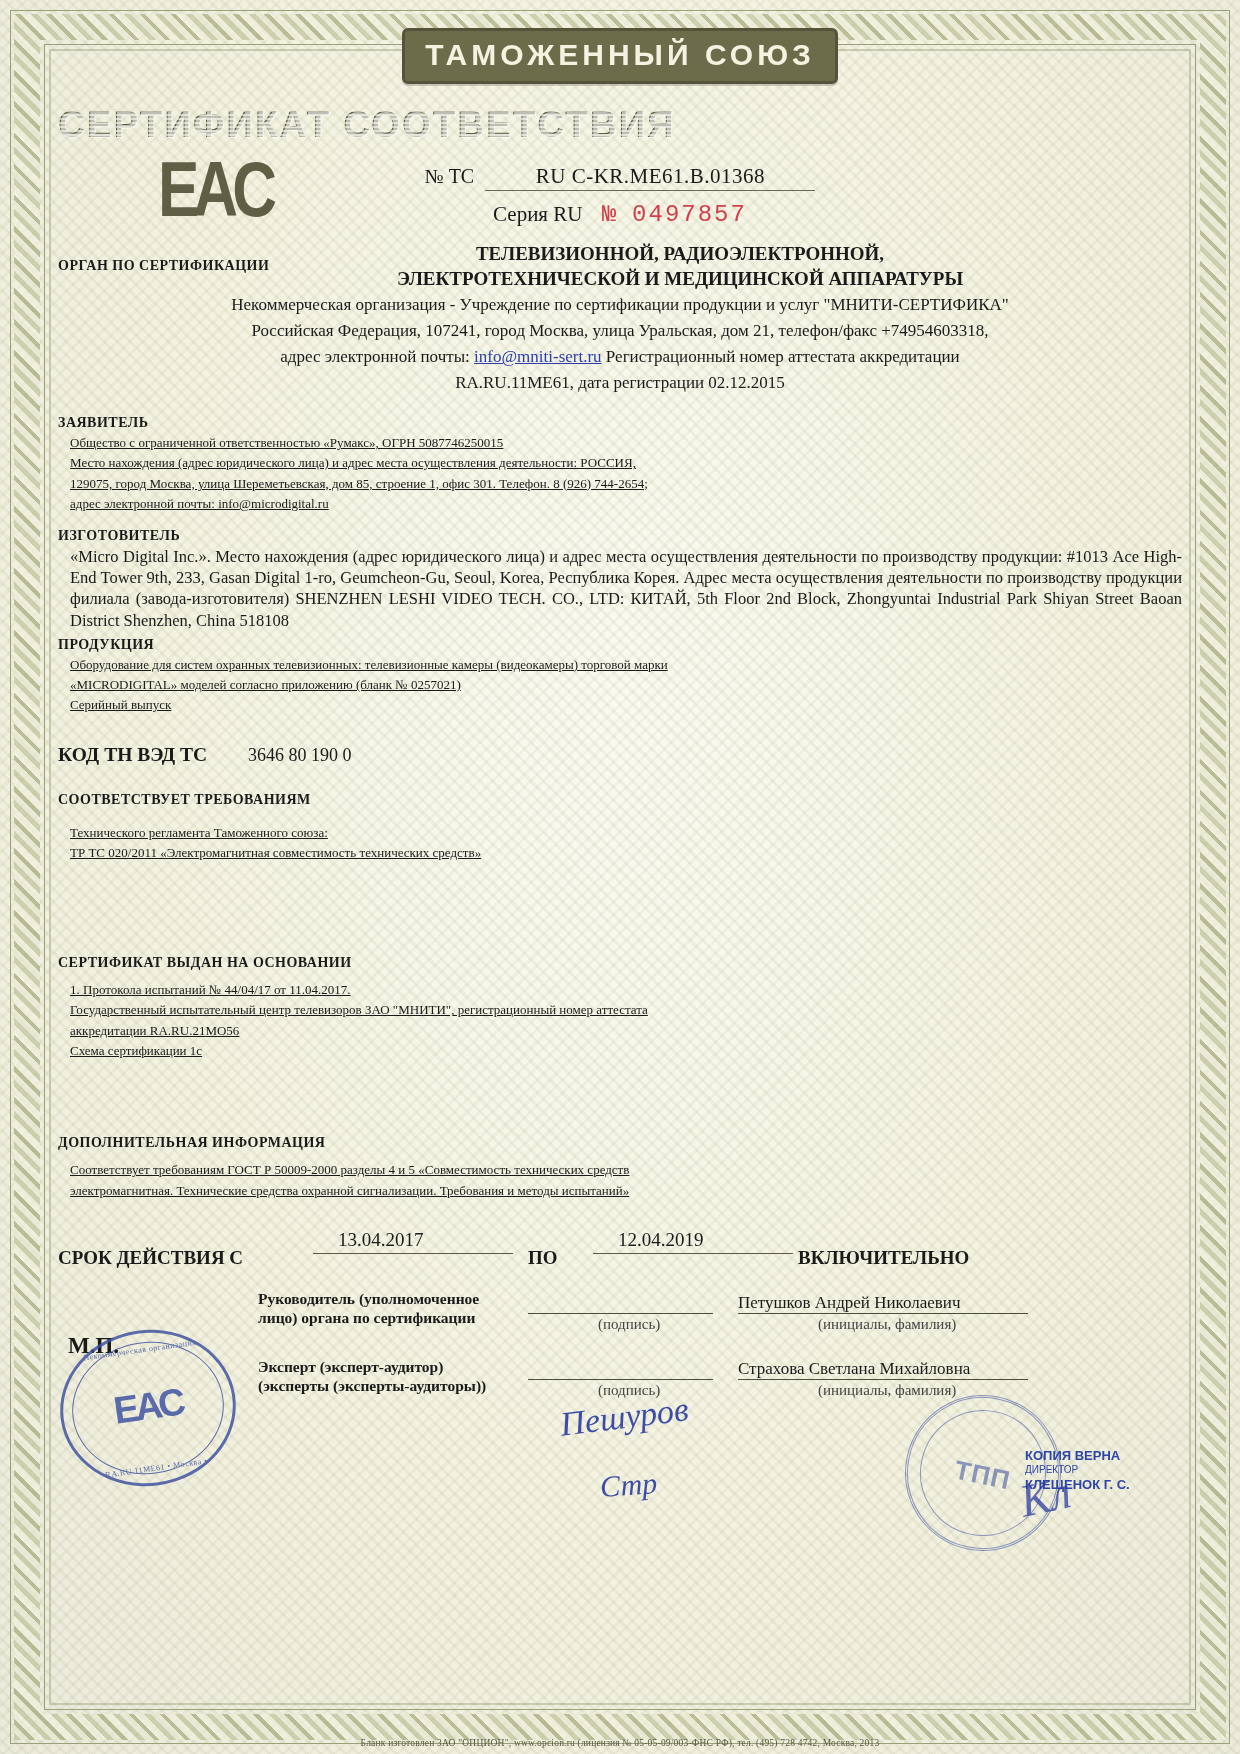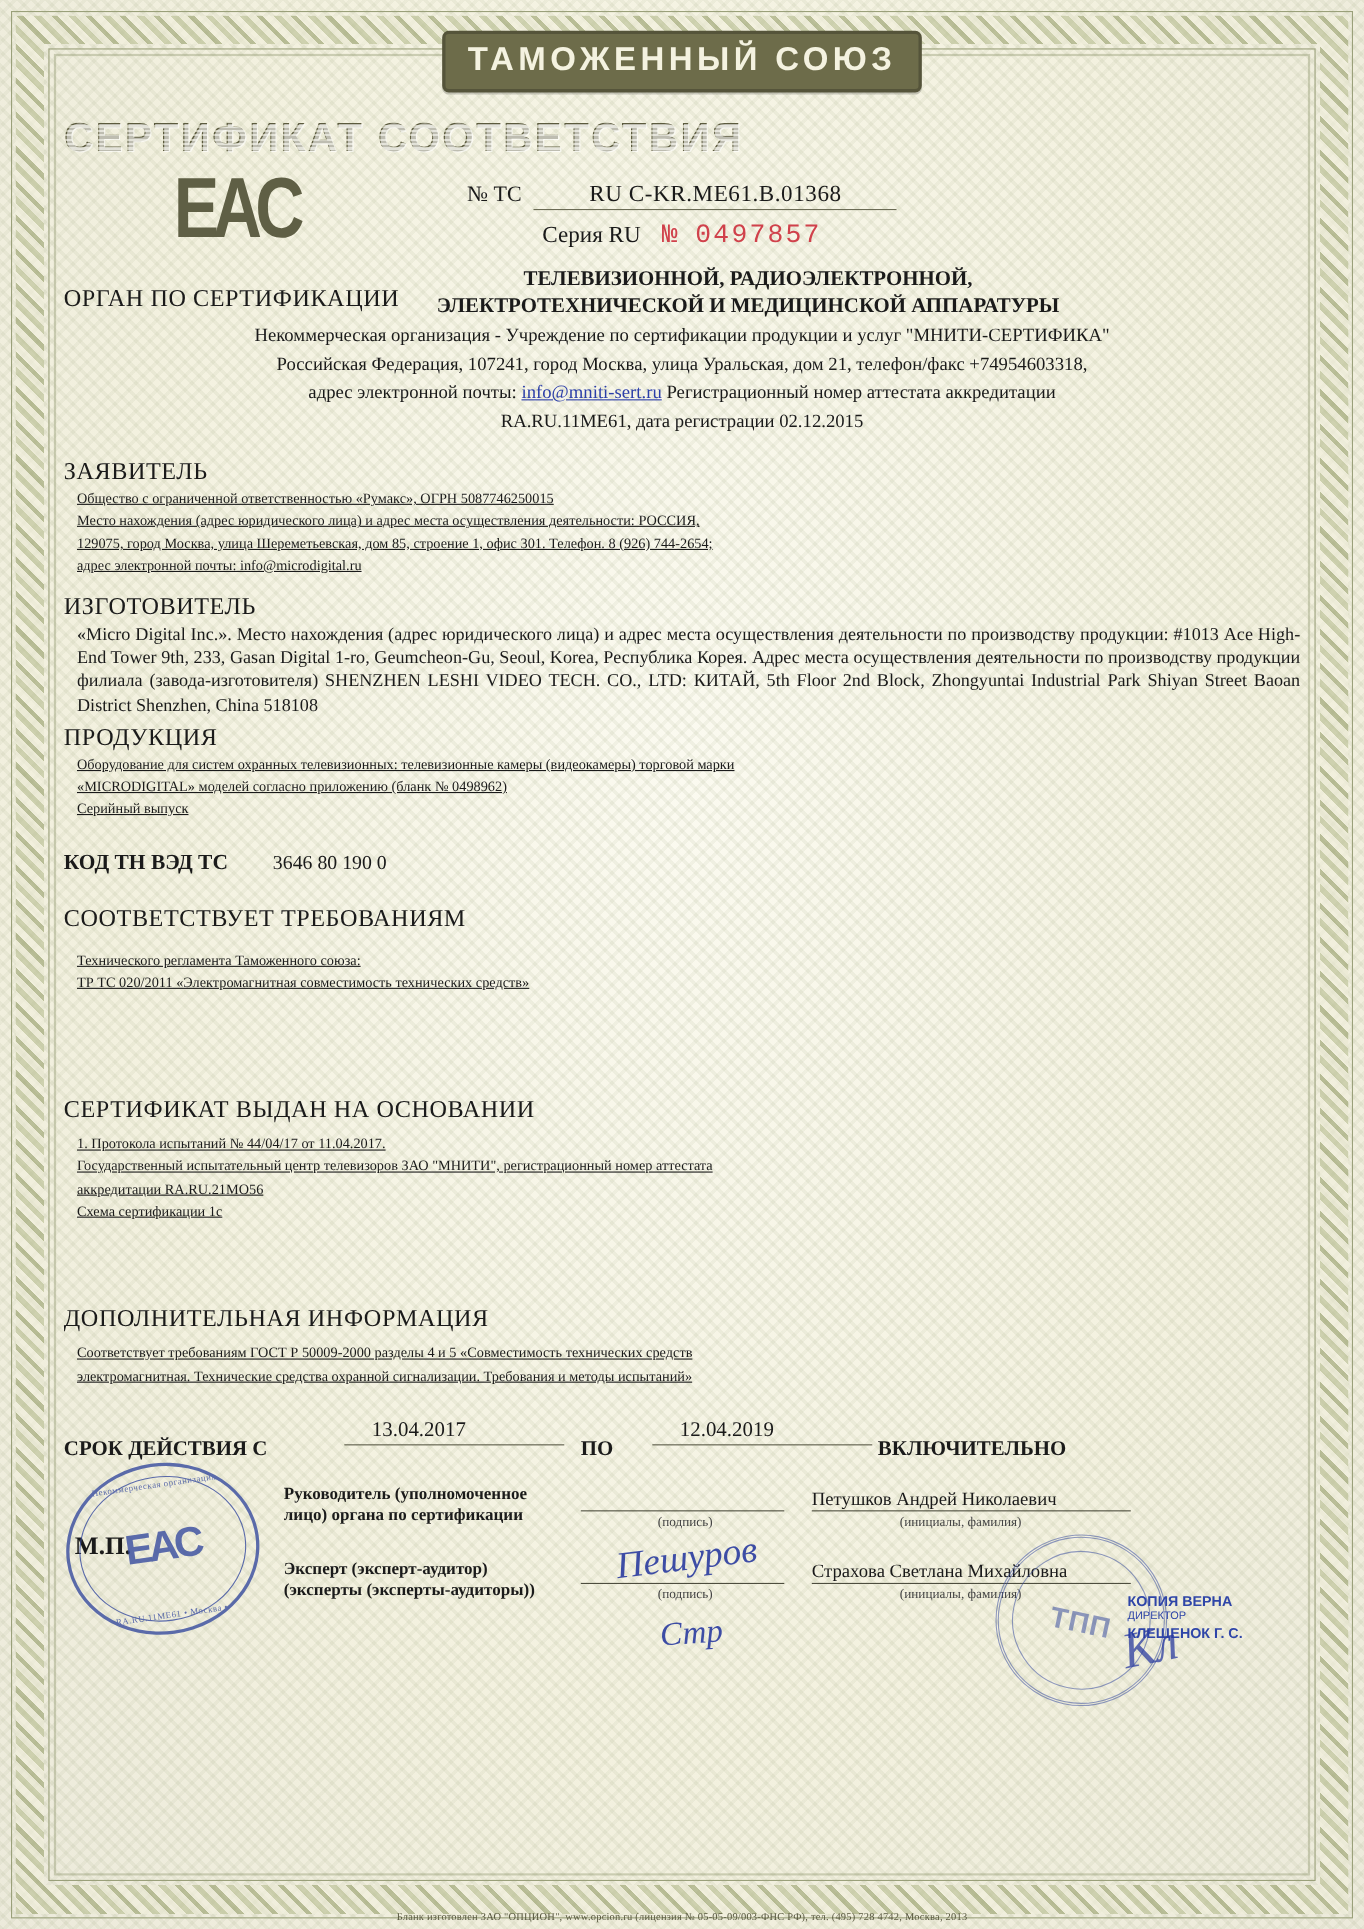--- a/index.html
+++ b/index.html
@@ -95,21 +95,21 @@
     text-align:center;margin-top:10px;font-size:21px;
   }
   .series-row .red{
     color:#d0414b;font-family:"Liberation Mono", monospace;
     font-size:24px;letter-spacing:2px;margin-left:14px;
   }
 
   
   .sec-head{
     font-family:"Liberation Serif", serif;
-    font-weight:normal;font-size:22px;letter-spacing:.5px;
+    font-weight:bold;font-size:14px;letter-spacing:.5px;
     margin-top:16px;
   }
   p.body{
     font-size:13px;line-height:1.33;margin:3px 0 0 12px;text-decoration:underline;
   }
   .org-title{
     text-align:center;font-weight:bold;font-size:19px;line-height:1.3;
     margin-left:120px;
   }
   .org-lines{
@@ -130,21 +130,21 @@
   .valid-row .po{position:absolute;left:470px;top:18px;font-weight:bold;font-size:19px;}
   .valid-row .d2{position:absolute;left:560px;top:0;font-size:19px;}
   .valid-row .incl{position:absolute;left:740px;top:18px;font-weight:bold;font-size:19px;}
   .vline{position:absolute;top:24px;height:1px;background:#5b5b48;}
 
   
   .sig{position:relative;margin-top:14px;height:120px;}
   .sig .role{position:absolute;left:200px;font-size:15.5px;font-weight:bold;line-height:1.25;}
   .sig .role.r1{top:2px;}
   .sig .role.r2{top:70px;}
-  .sig .tag{position:absolute;font-size:12px;color:#444;text-align:center;}
+  .sig .tag{position:absolute;font-size:15px;color:#444;text-align:center;}
   .sig .name{position:absolute;font-size:17px;}
   .sig .sline{position:absolute;height:1px;background:#4d4d3e;}
   .mp{position:absolute;left:10px;top:46px;font-weight:bold;font-size:23px;}
 
   
   .stamp-eac{
     position:absolute;left:60px;top:1330px;width:170px;height:150px;
     border:3px solid #3b4fa0;border-radius:50%;
     color:#3b4fa0;opacity:.82;
     transform:rotate(-8deg);
@@ -239,21 +239,21 @@
     <p class="body">129075, город Москва, улица Шереметьевская, дом 85, строение 1, офис 301. Телефон. 8 (926) 744-2654;</p>
     <p class="body">адрес электронной почты: info@microdigital.ru</p>
 
     <div class="sec-head" style="margin-top:16px;">ИЗГОТОВИТЕЛЬ</div>
     <div class="manu">
       <p>«Micro Digital Inc.». Место нахождения (адрес юридического лица) и адрес места осуществления деятельности по производству продукции: #1013  Ace High-End Tower 9th, 233, Gasan Digital 1-ro, Geumcheon-Gu, Seoul, Korea, Республика Корея. Адрес места осуществления деятельности по производству продукции филиала (завода-изготовителя) SHENZHEN LESHI VIDEO TECH. CO., LTD: КИТАЙ, 5th Floor 2nd Block, Zhongyuntai Industrial Park Shiyan Street Baoan District Shenzhen, China 518108</p>
     </div>
 
     <div class="sec-head" style="margin-top:6px;">ПРОДУКЦИЯ</div>
     <p class="body">Оборудование для систем охранных телевизионных: телевизионные камеры (видеокамеры) торговой марки</p>
-    <p class="body">«MICRODIGITAL» моделей согласно приложению (бланк № 0498962)</p>
+    <p class="body">«MICRODIGITAL» моделей согласно приложению (бланк № 0257021)</p>
     <p class="body">Серийный выпуск</p>
 
     <div class="kod-row">
       <span>КОД ТН ВЭД ТС</span>
       <span class="val">3646 80 190 0</span>
     </div>
 
     <div class="sec-head" style="margin-top:26px;">СООТВЕТСТВУЕТ ТРЕБОВАНИЯМ</div>
     <p class="body" style="margin-top:16px;">Технического регламента Таможенного союза:</p>
     <p class="body">ТР ТС 020/2011 «Электромагнитная совместимость технических средств»</p>

